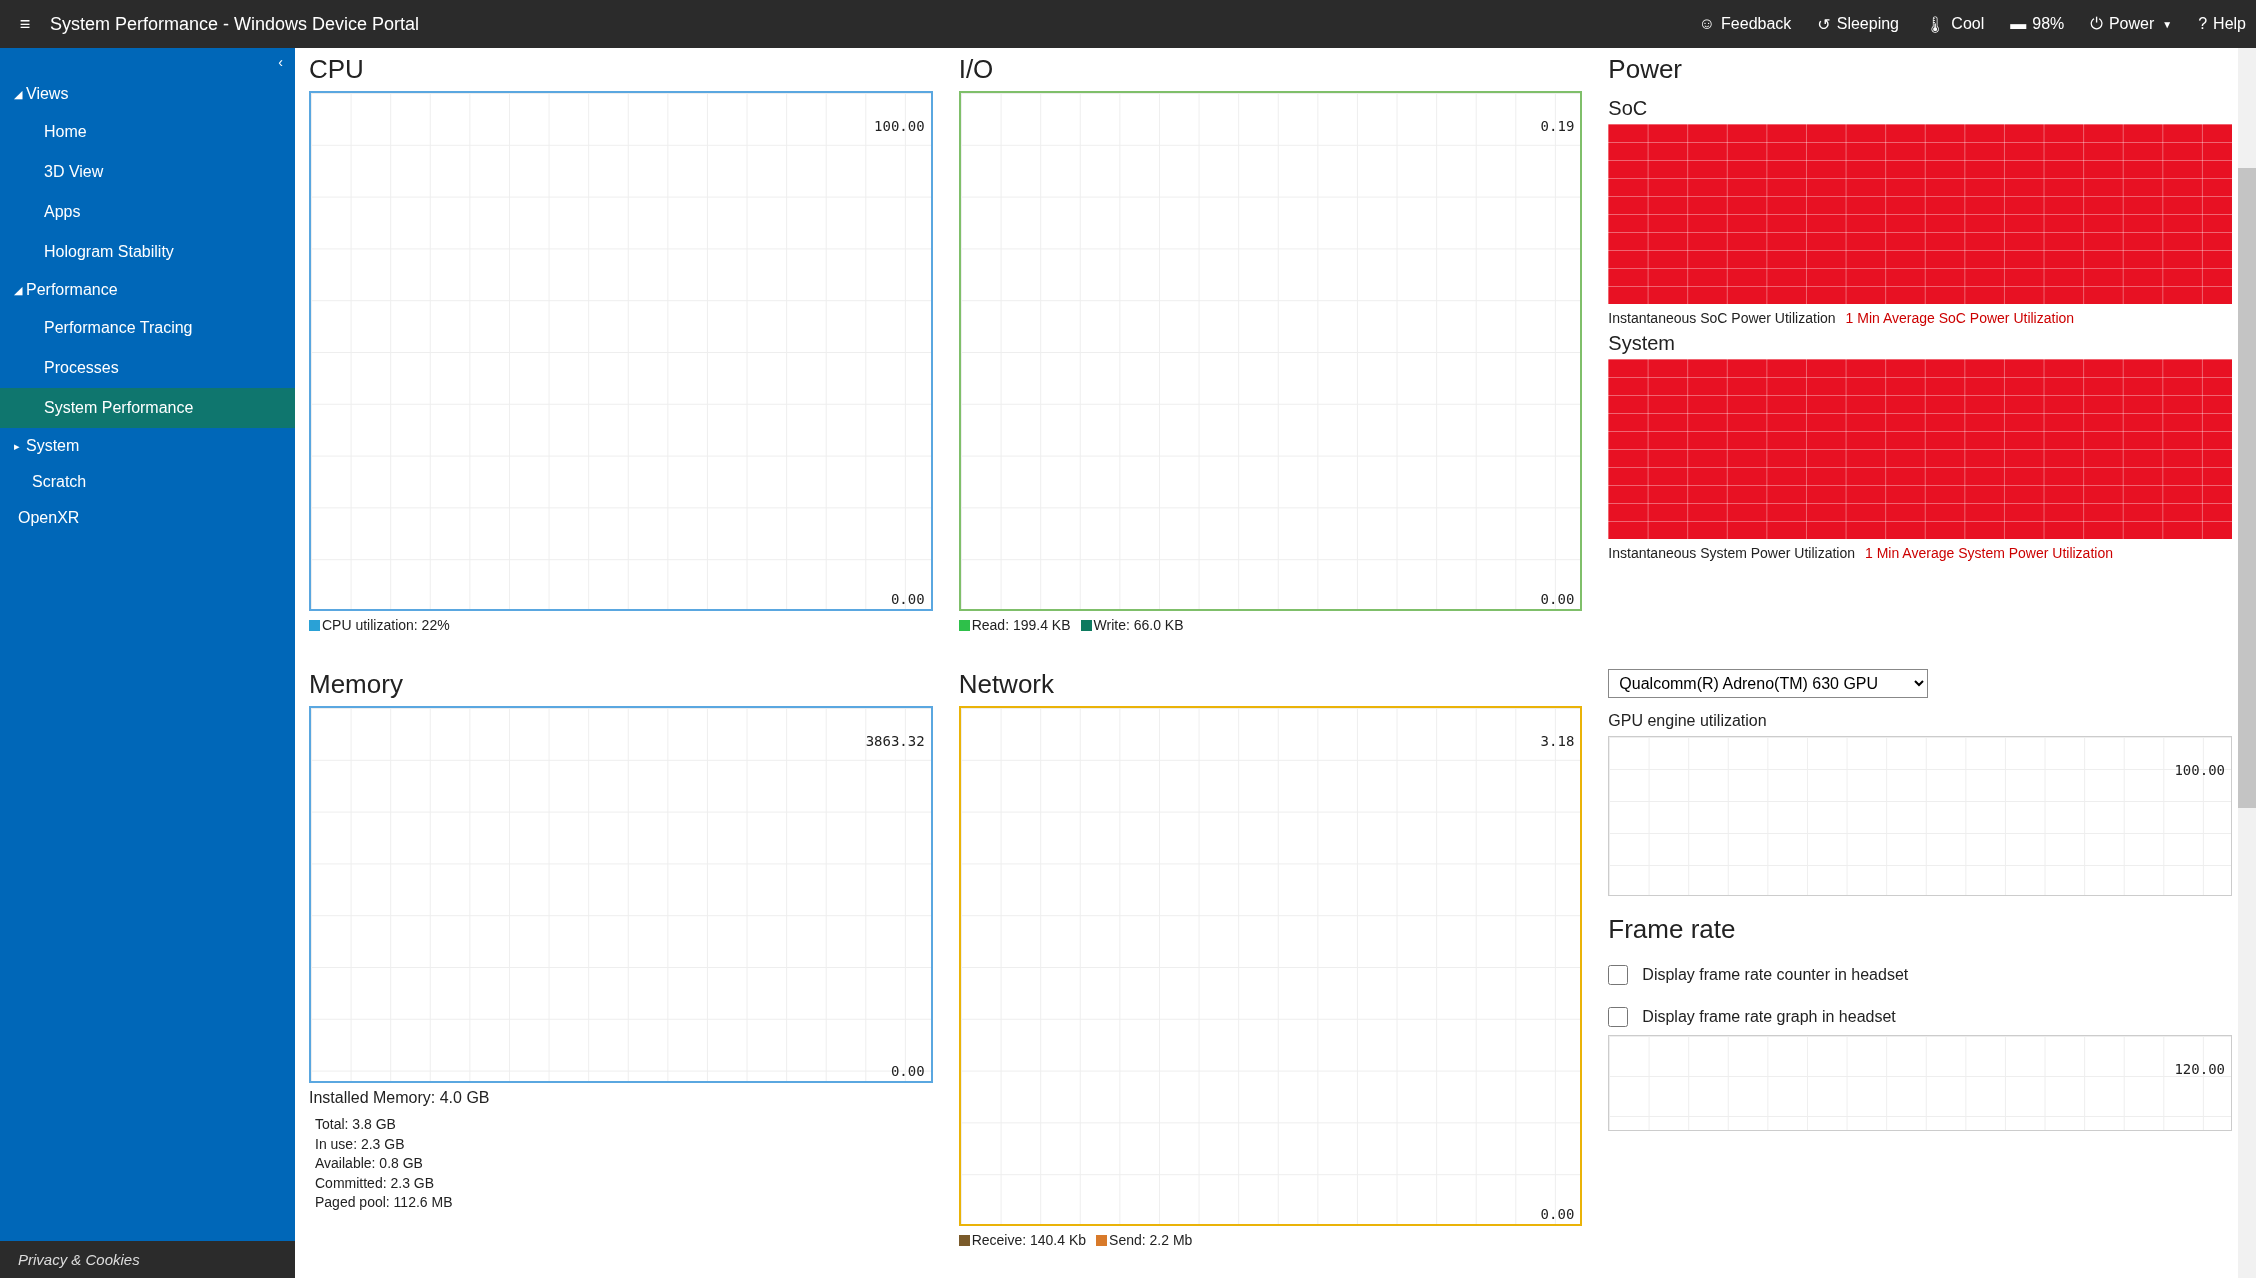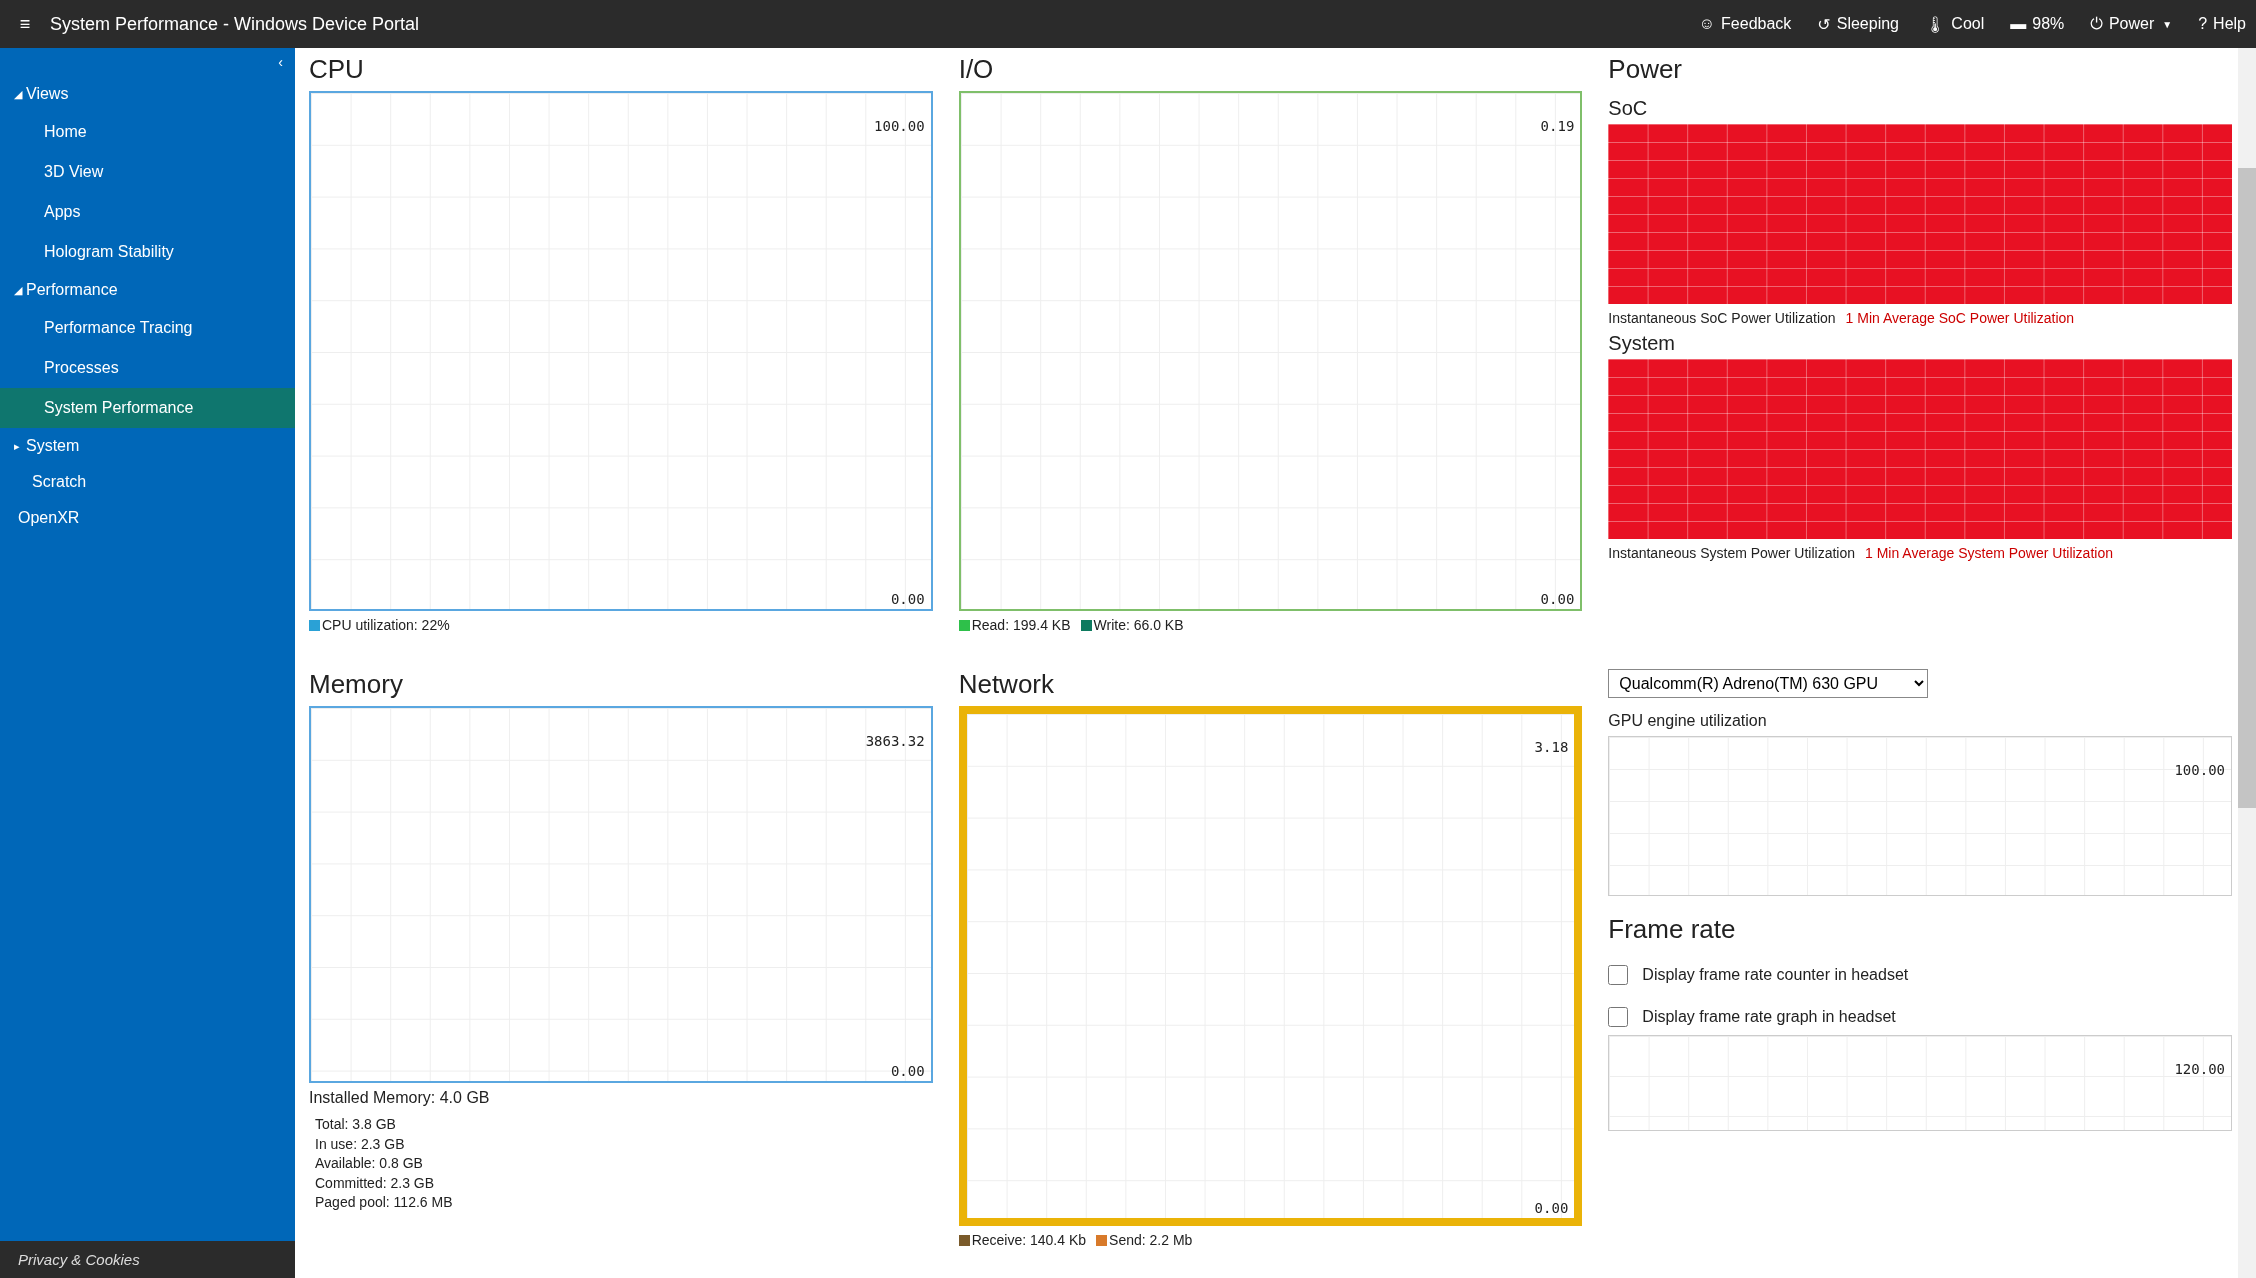--- a/index.html
+++ b/index.html
@@ -41,21 +41,21 @@
     background-size: 39.6px 51.8px;
   }
   .chart.tiny { height: 160px; }
   .chart.framerate { height: 96px; }
   .chart .max { position:absolute; top:0; right:6px; font-family:monospace; font-size:14px;margin-top:25px; }
   .chart .min { position:absolute; bottom:2px; right:6px; font-family:monospace; font-size:14px; }
 
   .chart.cpu    { border: 2px solid #5aa7e0; }
   .chart.io     { border: 2px solid #7fbf6a; }
   .chart.memory { border: 2px solid #5aa7e0; }
-  .chart.network{ border: 8px solid #eab308; }
+  .chart.network{ border: 2px solid #eab308; }
 
   .soc-solid { background:#e81123; height:180px; width:100%; position:relative; }
   .soc-solid .gridlines { position:absolute; inset:0; background-image:
       linear-gradient(to right, rgba(255,255,255,.35) 1px, transparent 1px),
       linear-gradient(to bottom, rgba(255,255,255,.35) 1px, transparent 1px);
     background-size: 39.6px 18px; }
 
   .legend { font-size: 14px; margin-top: 6px; display:flex; flex-wrap:wrap; gap:4px 10px; align-items:center; }
   .legend .entry { display:flex; align-items:center; gap:2px; }
   .legend .sw { width:11px; height:11px; display:inline-block; }

